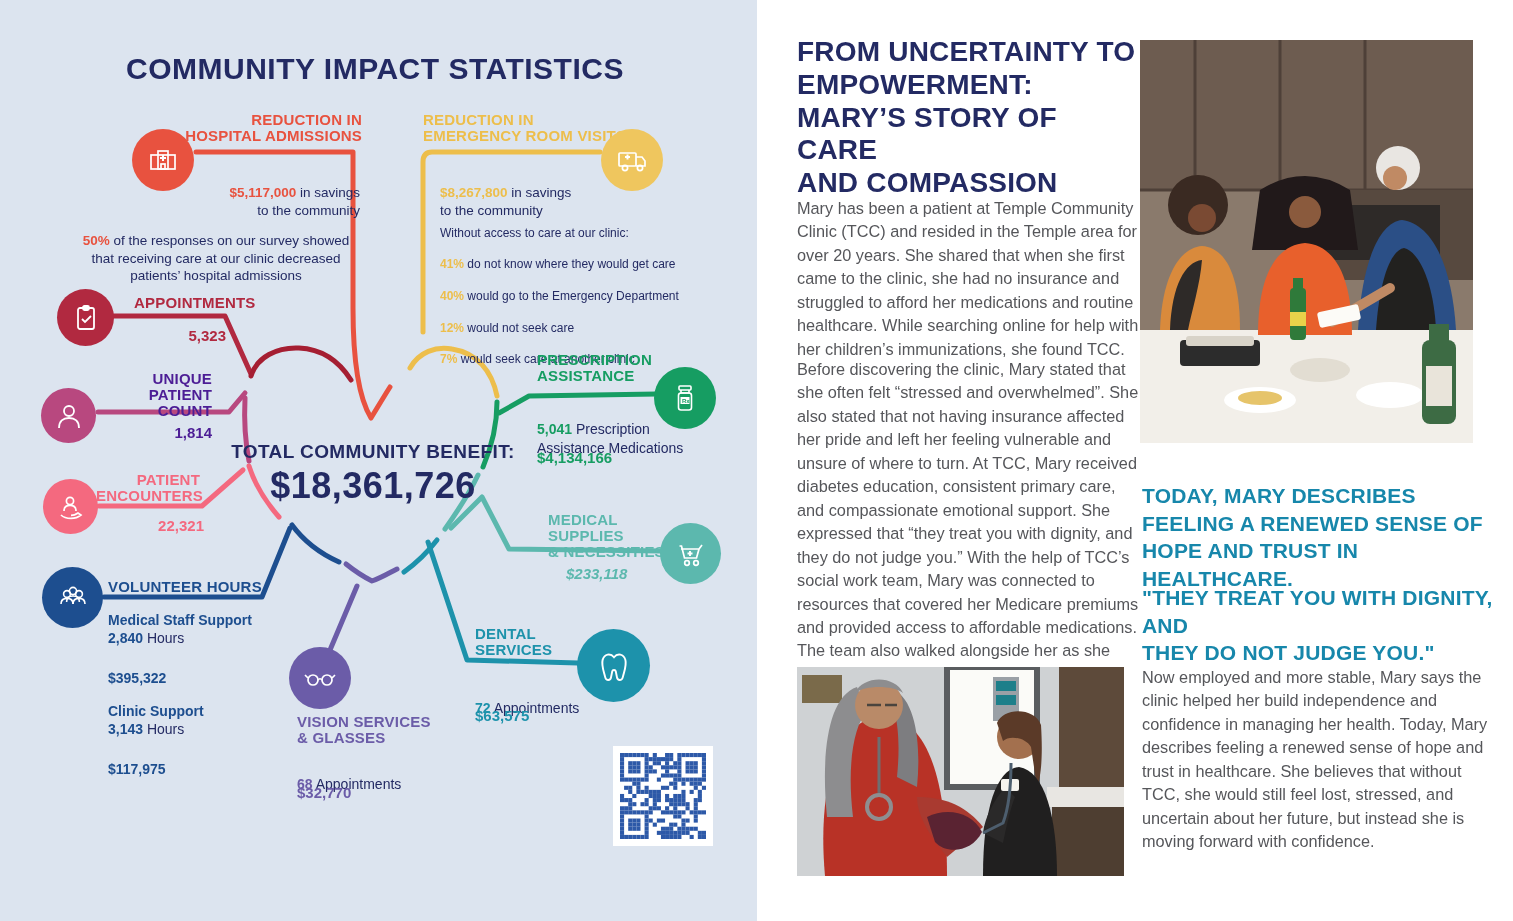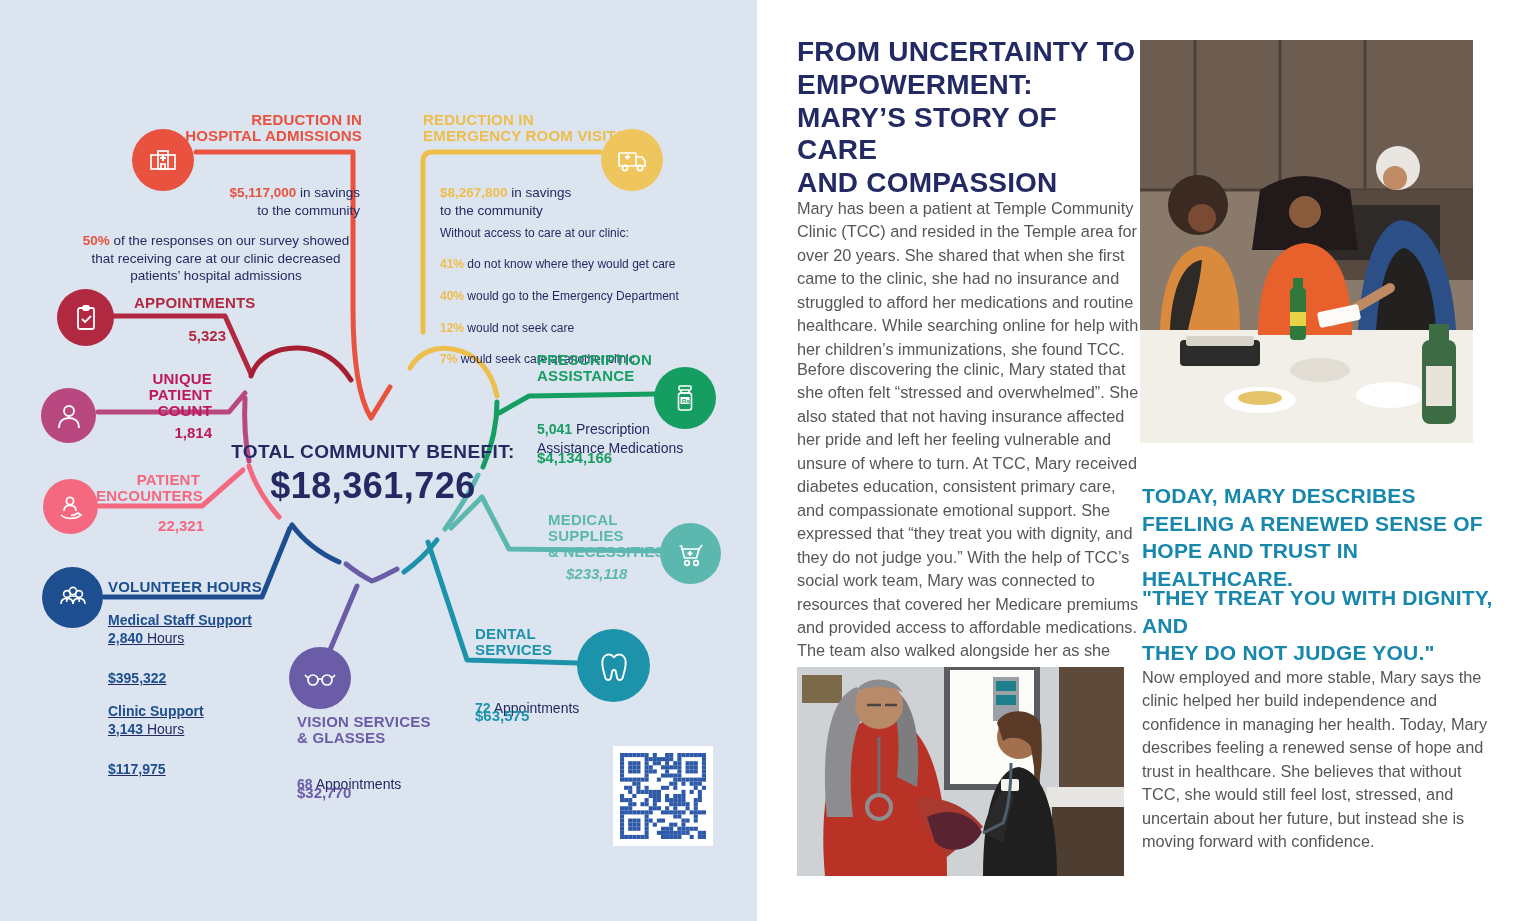--- a/index.html
+++ b/index.html
@@ -18,28 +18,28 @@
   .stat-val{font-weight:700;font-size:15px;}
   .small-txt{font-size:13.5px;line-height:1.32;color:#232a63;white-space:pre-line;}
   .right-al{text-align:right;}
   .center-al{text-align:center;}
   .total-label{font-weight:700;font-size:19px;letter-spacing:.4px;color:#232a63;}
   .total-value{font-weight:700;font-size:36px;letter-spacing:.5px;color:#232a63;margin-top:2px;}
   .qr-box{position:absolute;left:613px;top:746px;width:100px;height:100px;background:#fff;
           display:flex;align-items:center;justify-content:center;}
   .footer-txt{position:absolute;left:360px;top:849px;width:390px;text-align:center;
     font-size:13.5px;line-height:1.38;color:#232a63;white-space:pre-line;}
-  .vol-block{font-size:14px;line-height:1.3;color:#232a63;text-decoration:underline;}
+  .vol-block{font-size:14px;line-height:1.3;color:#232a63;}
   .vol-block .grp{margin-bottom:14px;}
   .vol-label{font-weight:700;color:#1d4e8f;}
   .vol-amount{font-weight:700;color:#1d4e8f;margin-top:22px;}
   .b{font-weight:700;}
   
   .c-hospital{color:#e8523f;} .c-er{color:#edbe4b;} .c-appt{color:#b12940;}
-  .c-uniq{color:#be185d;} .c-enc{color:#f4697f;} .c-vol{color:#1d4e8f;}
+  .c-uniq{color:#4c1d95;} .c-enc{color:#f4697f;} .c-vol{color:#1d4e8f;}
   .c-vis{color:#6b5ca8;} .c-den{color:#1d92ab;} .c-sup{color:#5cb8ae;margin-left:15px;} .c-rx{color:#169d62;}
   
   .right-panel{position:relative;width:756px;height:921px;background:#ffffff;flex:none;}
   .story-title{position:absolute;left:40px;top:36px;width:340px;color:#232a63;
     font-weight:700;font-stretch:condensed;font-size:28px;line-height:1.17;letter-spacing:.2px;white-space:pre-line;}
   .body-par{position:absolute;font-size:16.3px;line-height:1.44;color:#55565a;}
   .hl-head{position:absolute;color:#1787ab;font-weight:700;font-stretch:condensed;
     font-size:21px;line-height:1.32;letter-spacing:.2px;white-space:pre-line;}
   .photo{position:absolute;overflow:hidden;}
 </style>
@@ -69,20 +69,21 @@
         <path d="M497 402 C497 424 492 446 483 467" stroke="#169d62"></path>
         <path d="M478 475 C469 494 457 512 445 529" stroke="#5cb8ae"></path>
         <path d="M437 540 C427 553 415 564 404 572" stroke="#1d92ab"></path>
         <path d="M346 564 C356 572 364 577 372 581 C381 578 389 573 397 569" stroke="#6b5ca8"></path>
         <path d="M292 525 C303 540 319 553 339 562" stroke="#1d4e8f"></path>
         <path d="M249 466 C255 485 265 501 279 517" stroke="#f4697f"></path>
         <path d="M245 398 C244 419 245 441 249 461" stroke="#b8487f"></path>
       </g>
     </svg>
 
+    <div class="ig-title">COMMUNITY IMPACT STATISTICS</div>
 
     <div class="icon-circle" style="left:132px;top:129px;width:62px;height:62px;background:#e8523f;">
       <svg width="36" height="36" viewBox="0 0 36 36" fill="none" stroke="#fff" stroke-width="1.7">
         <rect x="6" y="13" width="24" height="14"></rect>
           <rect x="13" y="9" width="10" height="18"></rect>
         <path d="M18 13 v6 M15 16 h6" stroke-width="2"></path>
           <rect x="16" y="22" width="4" height="5"></rect>
       </svg>
     </div>
     <div class="abs cond stat-head c-hospital right-al" style="left:178px;top:112px;width:184px;">REDUCTION IN

